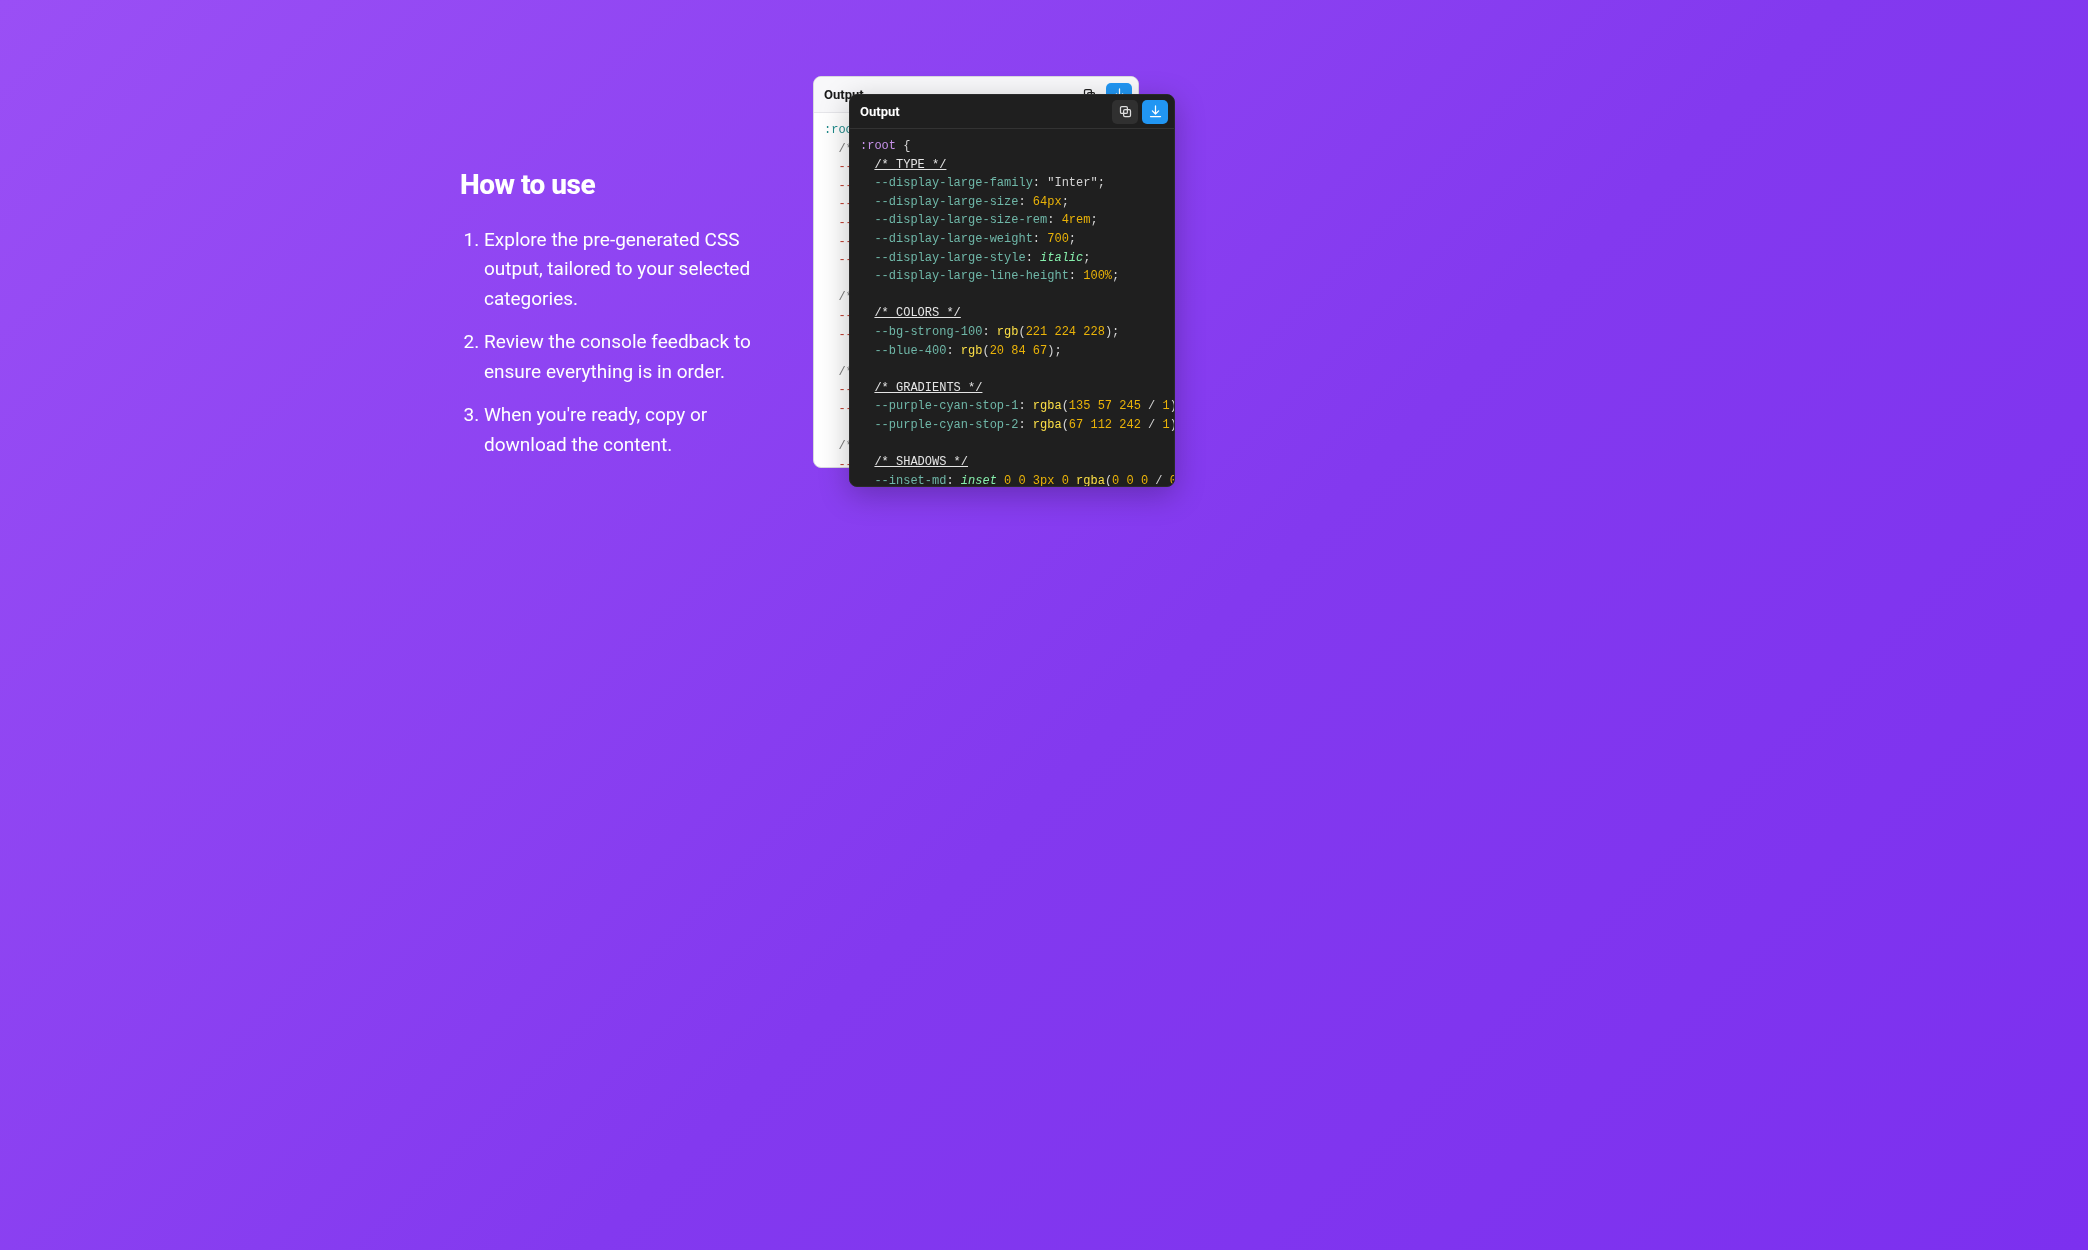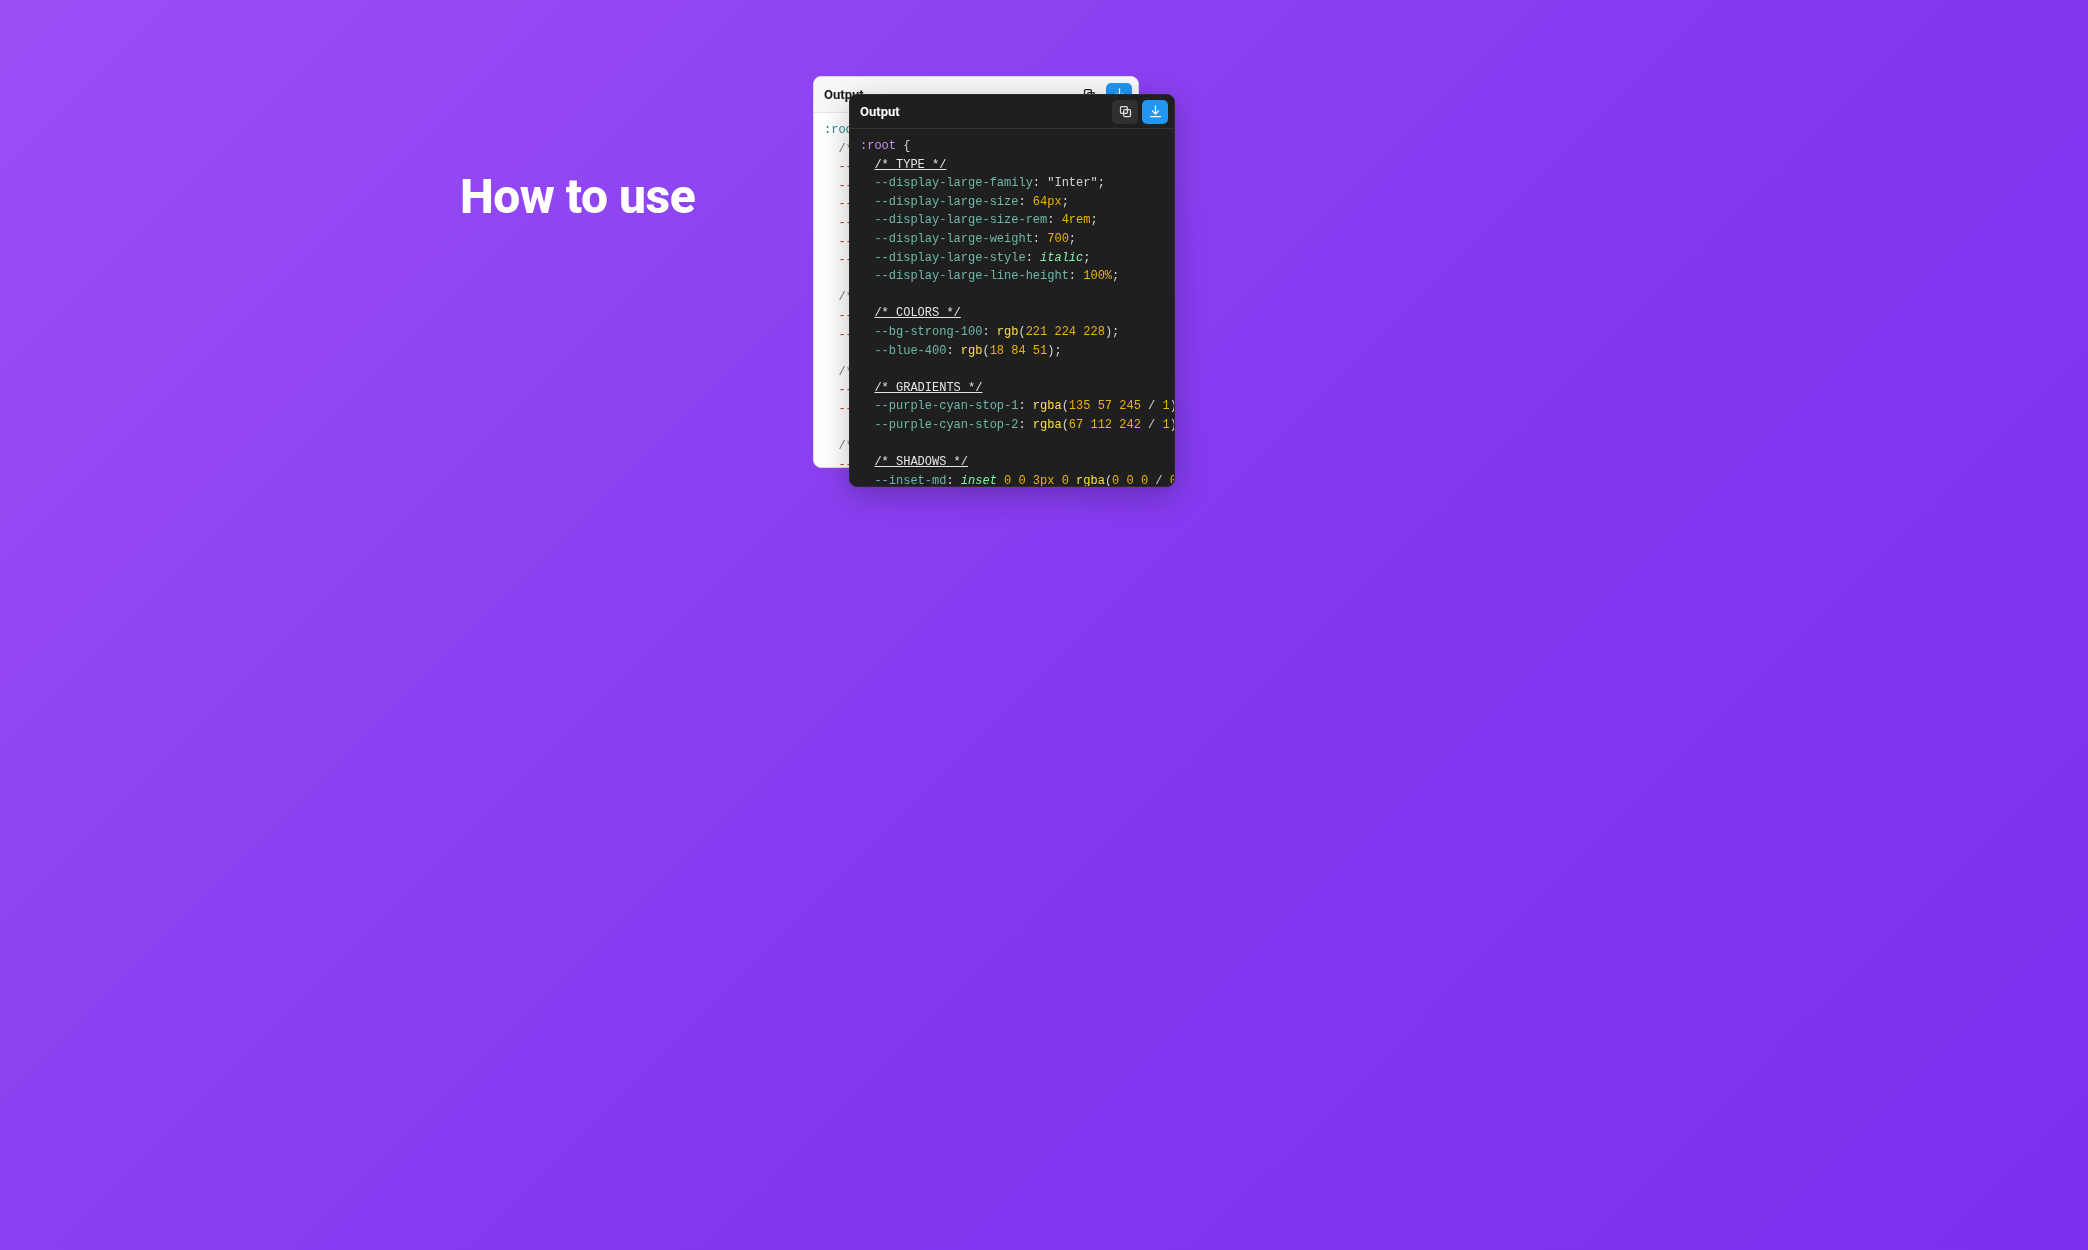--- a/index.html
+++ b/index.html
@@ -26,21 +26,21 @@
   }
   
   .instructions {
     position: absolute;
     left: 112px;
     top: 168px;
     width: 320px;
     color: #ffffff;
   }
   .instructions h1 {
-    font-size: 48px;
+    font-size: 28px;
     font-weight: 800;
     letter-spacing: -0.5px;
     margin-bottom: 24px;
   }
   .instructions ol {
     list-style: decimal;
     padding-left: 24px;
   }
   .instructions li {
     font-size: 19px;
@@ -171,20 +171,25 @@
   .icon-btn.download-dark { background: #2196f3; }
   .icon-btn.download-dark svg { stroke: #fff; }
 </style>
 </head>
 <body>
 
 <div class="stage">
 
   <div class="instructions">
     <h1>How to use</h1>
+    <ol>
+      <li>Explore the pre-generated CSS output, tailored to your selected categories.</li>
+      <li>Review the console feedback to ensure everything is in order.</li>
+      <li>When you're ready, copy or download the content.</li>
+    </ol>
   </div>
 
   <div class="panels">
 
     <div class="panel-light">
       <div class="panel-header">
         <span class="panel-title">Output</span>
         <div class="hdr-actions">
           <div class="icon-btn copy-light">
             <svg width="15" height="15" viewBox="0 0 24 24" fill="none" stroke-width="2" stroke-linecap="round" stroke-linejoin="round">
@@ -252,21 +257,21 @@
   <span class="d-comment">/* TYPE */</span>
   <span class="d-var">--display-large-family</span><span class="d-colon">: </span><span class="d-str">"Inter"</span><span class="d-semi">;</span>
   <span class="d-var">--display-large-size</span><span class="d-colon">: </span><span class="d-num">64px</span><span class="d-semi">;</span>
   <span class="d-var">--display-large-size-rem</span><span class="d-colon">: </span><span class="d-num">4rem</span><span class="d-semi">;</span>
   <span class="d-var">--display-large-weight</span><span class="d-colon">: </span><span class="d-num">700</span><span class="d-semi">;</span>
   <span class="d-var">--display-large-style</span><span class="d-colon">: </span><span class="d-kw">italic</span><span class="d-semi">;</span>
   <span class="d-var">--display-large-line-height</span><span class="d-colon">: </span><span class="d-num">100%</span><span class="d-semi">;</span>
 
   <span class="d-comment">/* COLORS */</span>
   <span class="d-var">--bg-strong-100</span><span class="d-colon">: </span><span class="d-func">rgb</span><span class="d-paren">(</span><span class="d-num">221 224 228</span><span class="d-paren">)</span><span class="d-semi">;</span>
-  <span class="d-var">--blue-400</span><span class="d-colon">: </span><span class="d-func">rgb</span><span class="d-paren">(</span><span class="d-num">18 84 51</span><span class="d-paren">)</span><span class="d-semi">;</span>
+  <span class="d-var">--blue-400</span><span class="d-colon">: </span><span class="d-func">rgb</span><span class="d-paren">(</span><span class="d-num">20 84 67</span><span class="d-paren">)</span><span class="d-semi">;</span>
 
   <span class="d-comment">/* GRADIENTS */</span>
   <span class="d-var">--purple-cyan-stop-1</span><span class="d-colon">: </span><span class="d-func">rgba</span><span class="d-paren">(</span><span class="d-num">135 57 245</span> <span class="d-slash">/</span> <span class="d-num">1</span><span class="d-paren">)</span>
   <span class="d-var">--purple-cyan-stop-2</span><span class="d-colon">: </span><span class="d-func">rgba</span><span class="d-paren">(</span><span class="d-num">67 112 242</span> <span class="d-slash">/</span> <span class="d-num">1</span><span class="d-paren">)</span>
 
   <span class="d-comment">/* SHADOWS */</span>
   <span class="d-var">--inset-md</span><span class="d-colon">: </span><span class="d-kw">inset</span> <span class="d-num">0 0 3px 0</span> <span class="d-func">rgba</span><span class="d-paren">(</span><span class="d-num">0 0 0</span> <span class="d-slash">/</span> <span class="d-num">0.1</span>
      
                   
 

